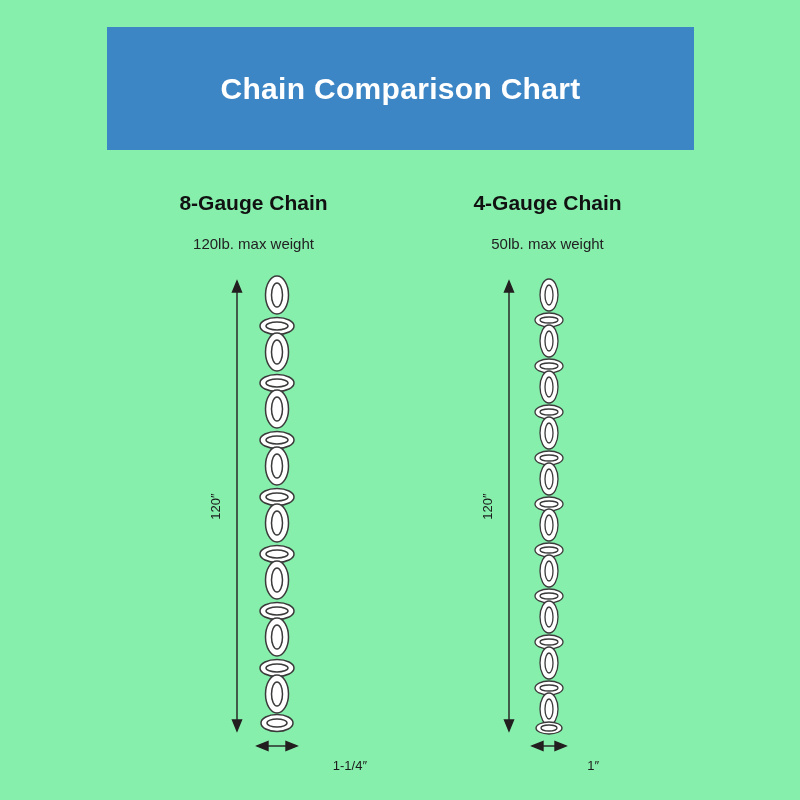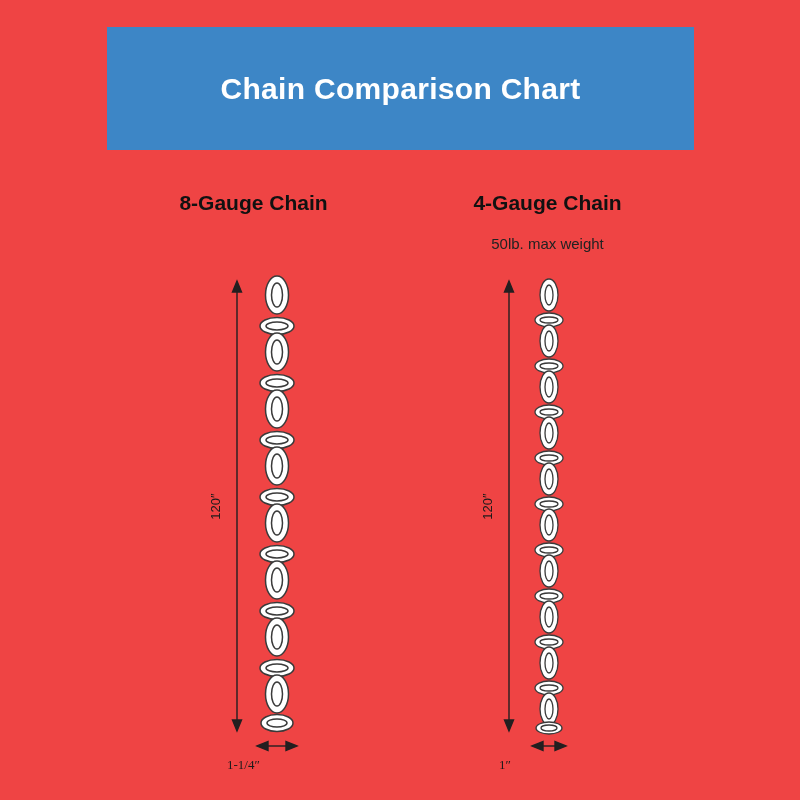--- a/index.html
+++ b/index.html
@@ -12,21 +12,21 @@
     height: 800px;
     font-family: "Liberation Sans", sans-serif;
     color: #1b1b1b;
     overflow: hidden;
     position: relative;
   }
 
   .page {
     position: absolute;
     inset: 0;
-    background: #ef4444;
+    background: #86efac;
   }
 
   
   .header-banner {
     position: absolute;
     left: 107px;
     top: 27px;
     width: 587px;
     height: 123px;
     background: #3d86c6;
@@ -99,38 +99,38 @@
     color: #1b1b1b;
     transform: rotate(-90deg);
     transform-origin: center center;
     white-space: nowrap;
   }
   .width-label {
     position: absolute;
     bottom: -2px;
     font-size: 13px;
     color: #1b1b1b;
-    text-align: left;
+    text-align: right;
     white-space: nowrap;
-    font-family: Liberation Serif, serif;
   }
 </style>
 </head>
 <body>
 
 <div class="page">
 
   <div class="header-banner">
     <div class="header-title">Chain Comparison Chart</div>
   </div>
 
   <div class="columns">
 
     <div class="column left">
       <div class="col-title">8-Gauge Chain</div>
+      <div class="col-sub">120lb. max weight</div>
 
       <div class="diagram">
         <svg width="293" height="500" viewBox="0 0 293 500">
           <g stroke="#231f20" stroke-width="1.4" fill="#231f20">
             <line x1="130" y1="14" x2="130" y2="448"></line>
             <polygon points="130,6 125.5,17 134.5,17"></polygon>
             <polygon points="130,456 125.5,445 134.5,445"></polygon>
           </g>
 
           <g fill="#ffffff" stroke="#3a3a3a" stroke-width="1.5">

